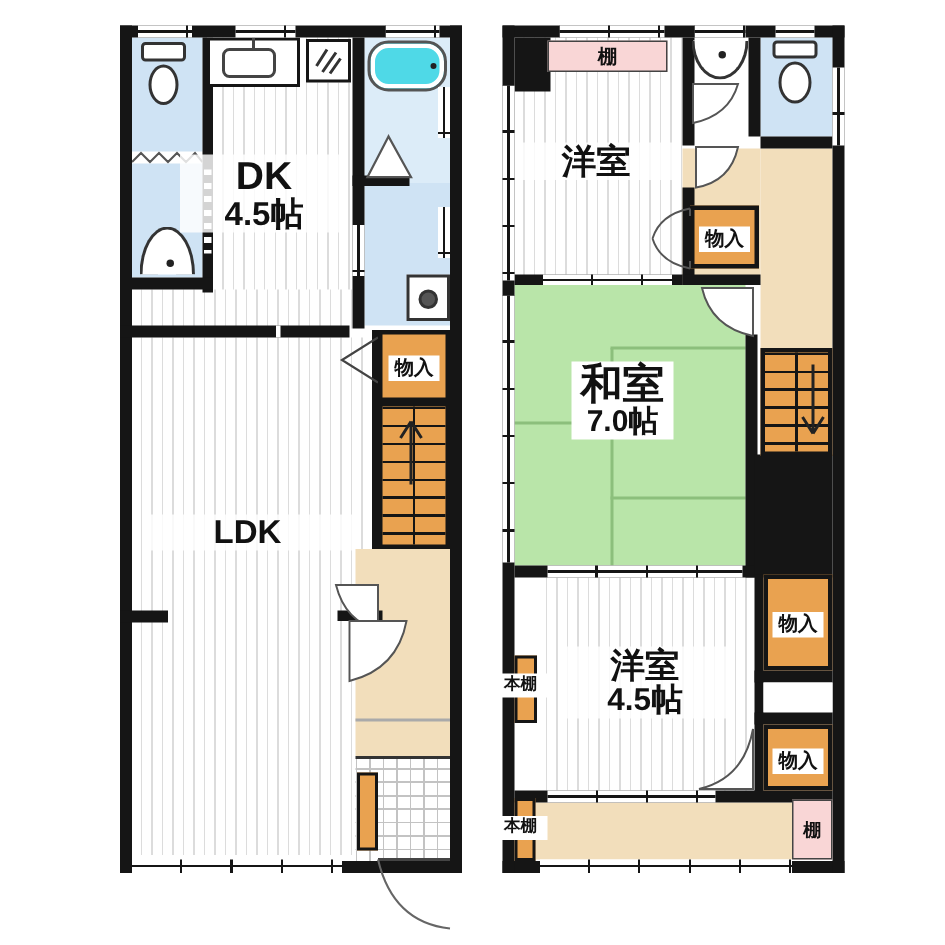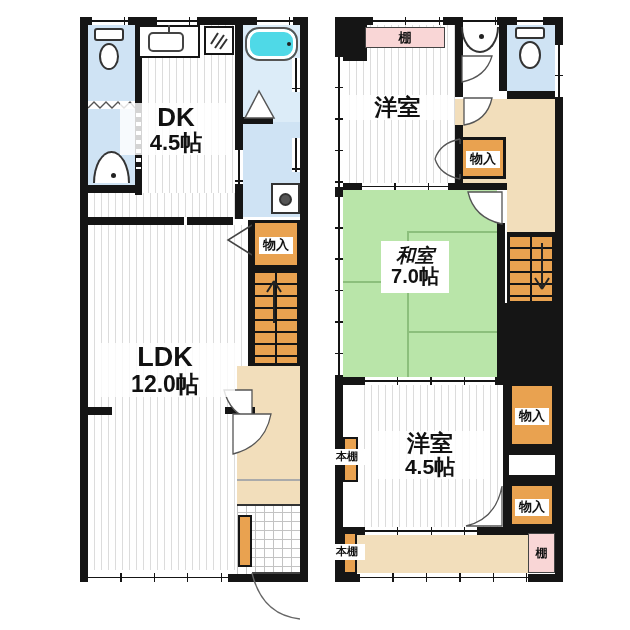--- a/index.html
+++ b/index.html
@@ -128,22 +128,21 @@
     <svg class="a" style="left:168px;top:546px;" width="60" height="62" viewBox="0 0 60 62">
       <path d="M4,10 L52,10" stroke="#444" stroke-width="2" fill="none"></path>
       <path d="M4,10 Q14,52 52,56" stroke="#666" stroke-width="1.4" fill="none"></path>
     </svg>
 
     <div class="a lbl halo" style="left:40px;top:86px;width:112px;">
       <div style="font-size:26px;">DK</div>
       <div style="font-size:22px;">4.5帖</div>
     </div>
     <div class="a lbl halo" style="left:15px;top:326px;width:140px;">
-      <div style="font-size:27px;">LDK</div>
-      <div style="font-size:23px;">12.0帖</div>
+      <div style="font-size:22px;">LDK</div>
     </div>
   </div>
 
   <div class="plan" style="left:335px;top:17px;width:228px;height:565px;">
 
     <div class="a stripes" style="left:8px;top:8px;width:112px;height:165px;"></div>
     <div class="a green" style="left:8px;top:173px;width:154px;height:187px;">
       <div class="a" style="left:64px;top:42px;width:2px;height:145px;background:#8cbf7c;"></div>
       <div class="a" style="left:64px;top:41px;width:90px;height:2px;background:#8cbf7c;"></div>
       <div class="a" style="left:0;top:91px;width:64px;height:2px;background:#8cbf7c;"></div>
@@ -243,21 +242,21 @@
       <path d="M37,3 L3,3 Q9,29 37,35 Z" fill="#fff" stroke="#555" stroke-width="1.3"></path>
     </svg>
     <svg class="a" style="left:128px;top:466px;" width="42" height="46" viewBox="0 0 42 46">
       <path d="M39,43 L39,3 Q33,36 3,43 Z" fill="#fff" stroke="#555" stroke-width="1.3"></path>
     </svg>
 
     <div class="a lbl halo" style="left:10px;top:78px;width:105px;">
       <div style="font-size:23px;">洋室</div>
     </div>
     <div class="a lbl whitebox" style="left:46px;top:224px;width:68px;height:52px;flex-direction:column;">
-      <div style="font-size:19px;font-style:italic;">和室</div>
+      <div style="font-size:28px;">和室</div>
       <div style="font-size:20px;">7.0帖</div>
     </div>
     <div class="a lbl halo" style="left:40px;top:414px;width:110px;">
       <div style="font-size:23px;">洋室</div>
       <div style="font-size:21px;">4.5帖</div>
     </div>
   </div>
 </div>
 
 </body></html>

